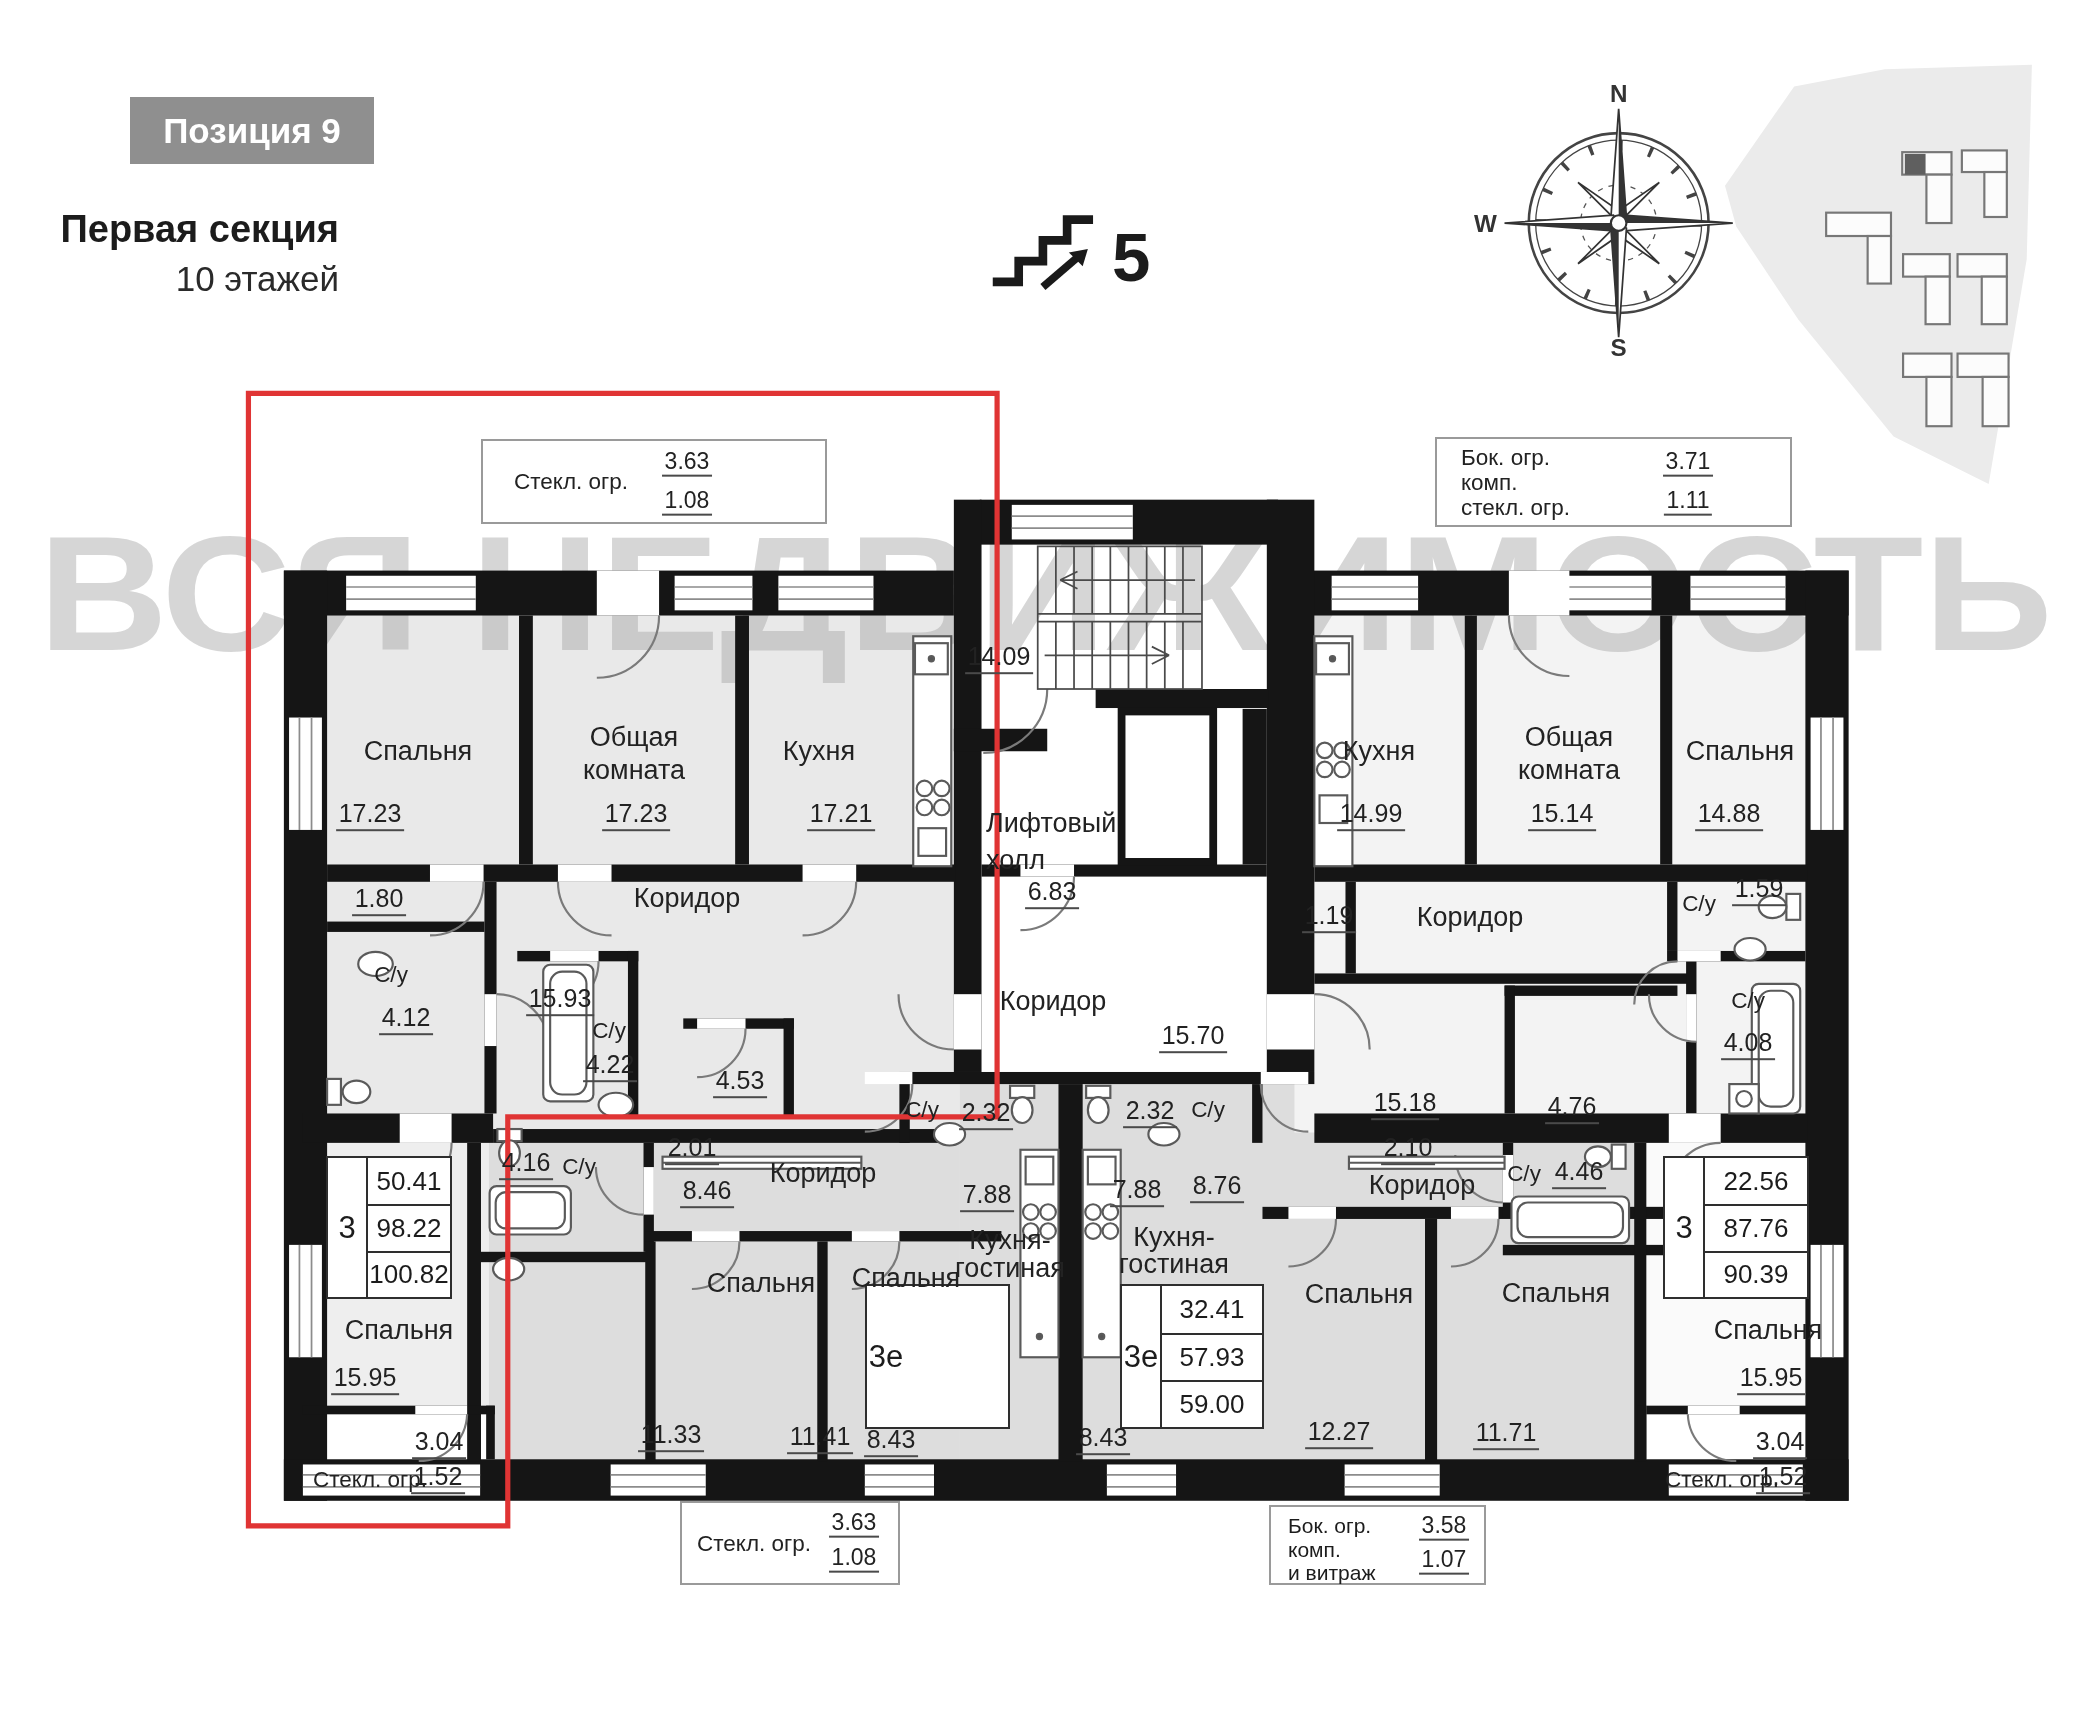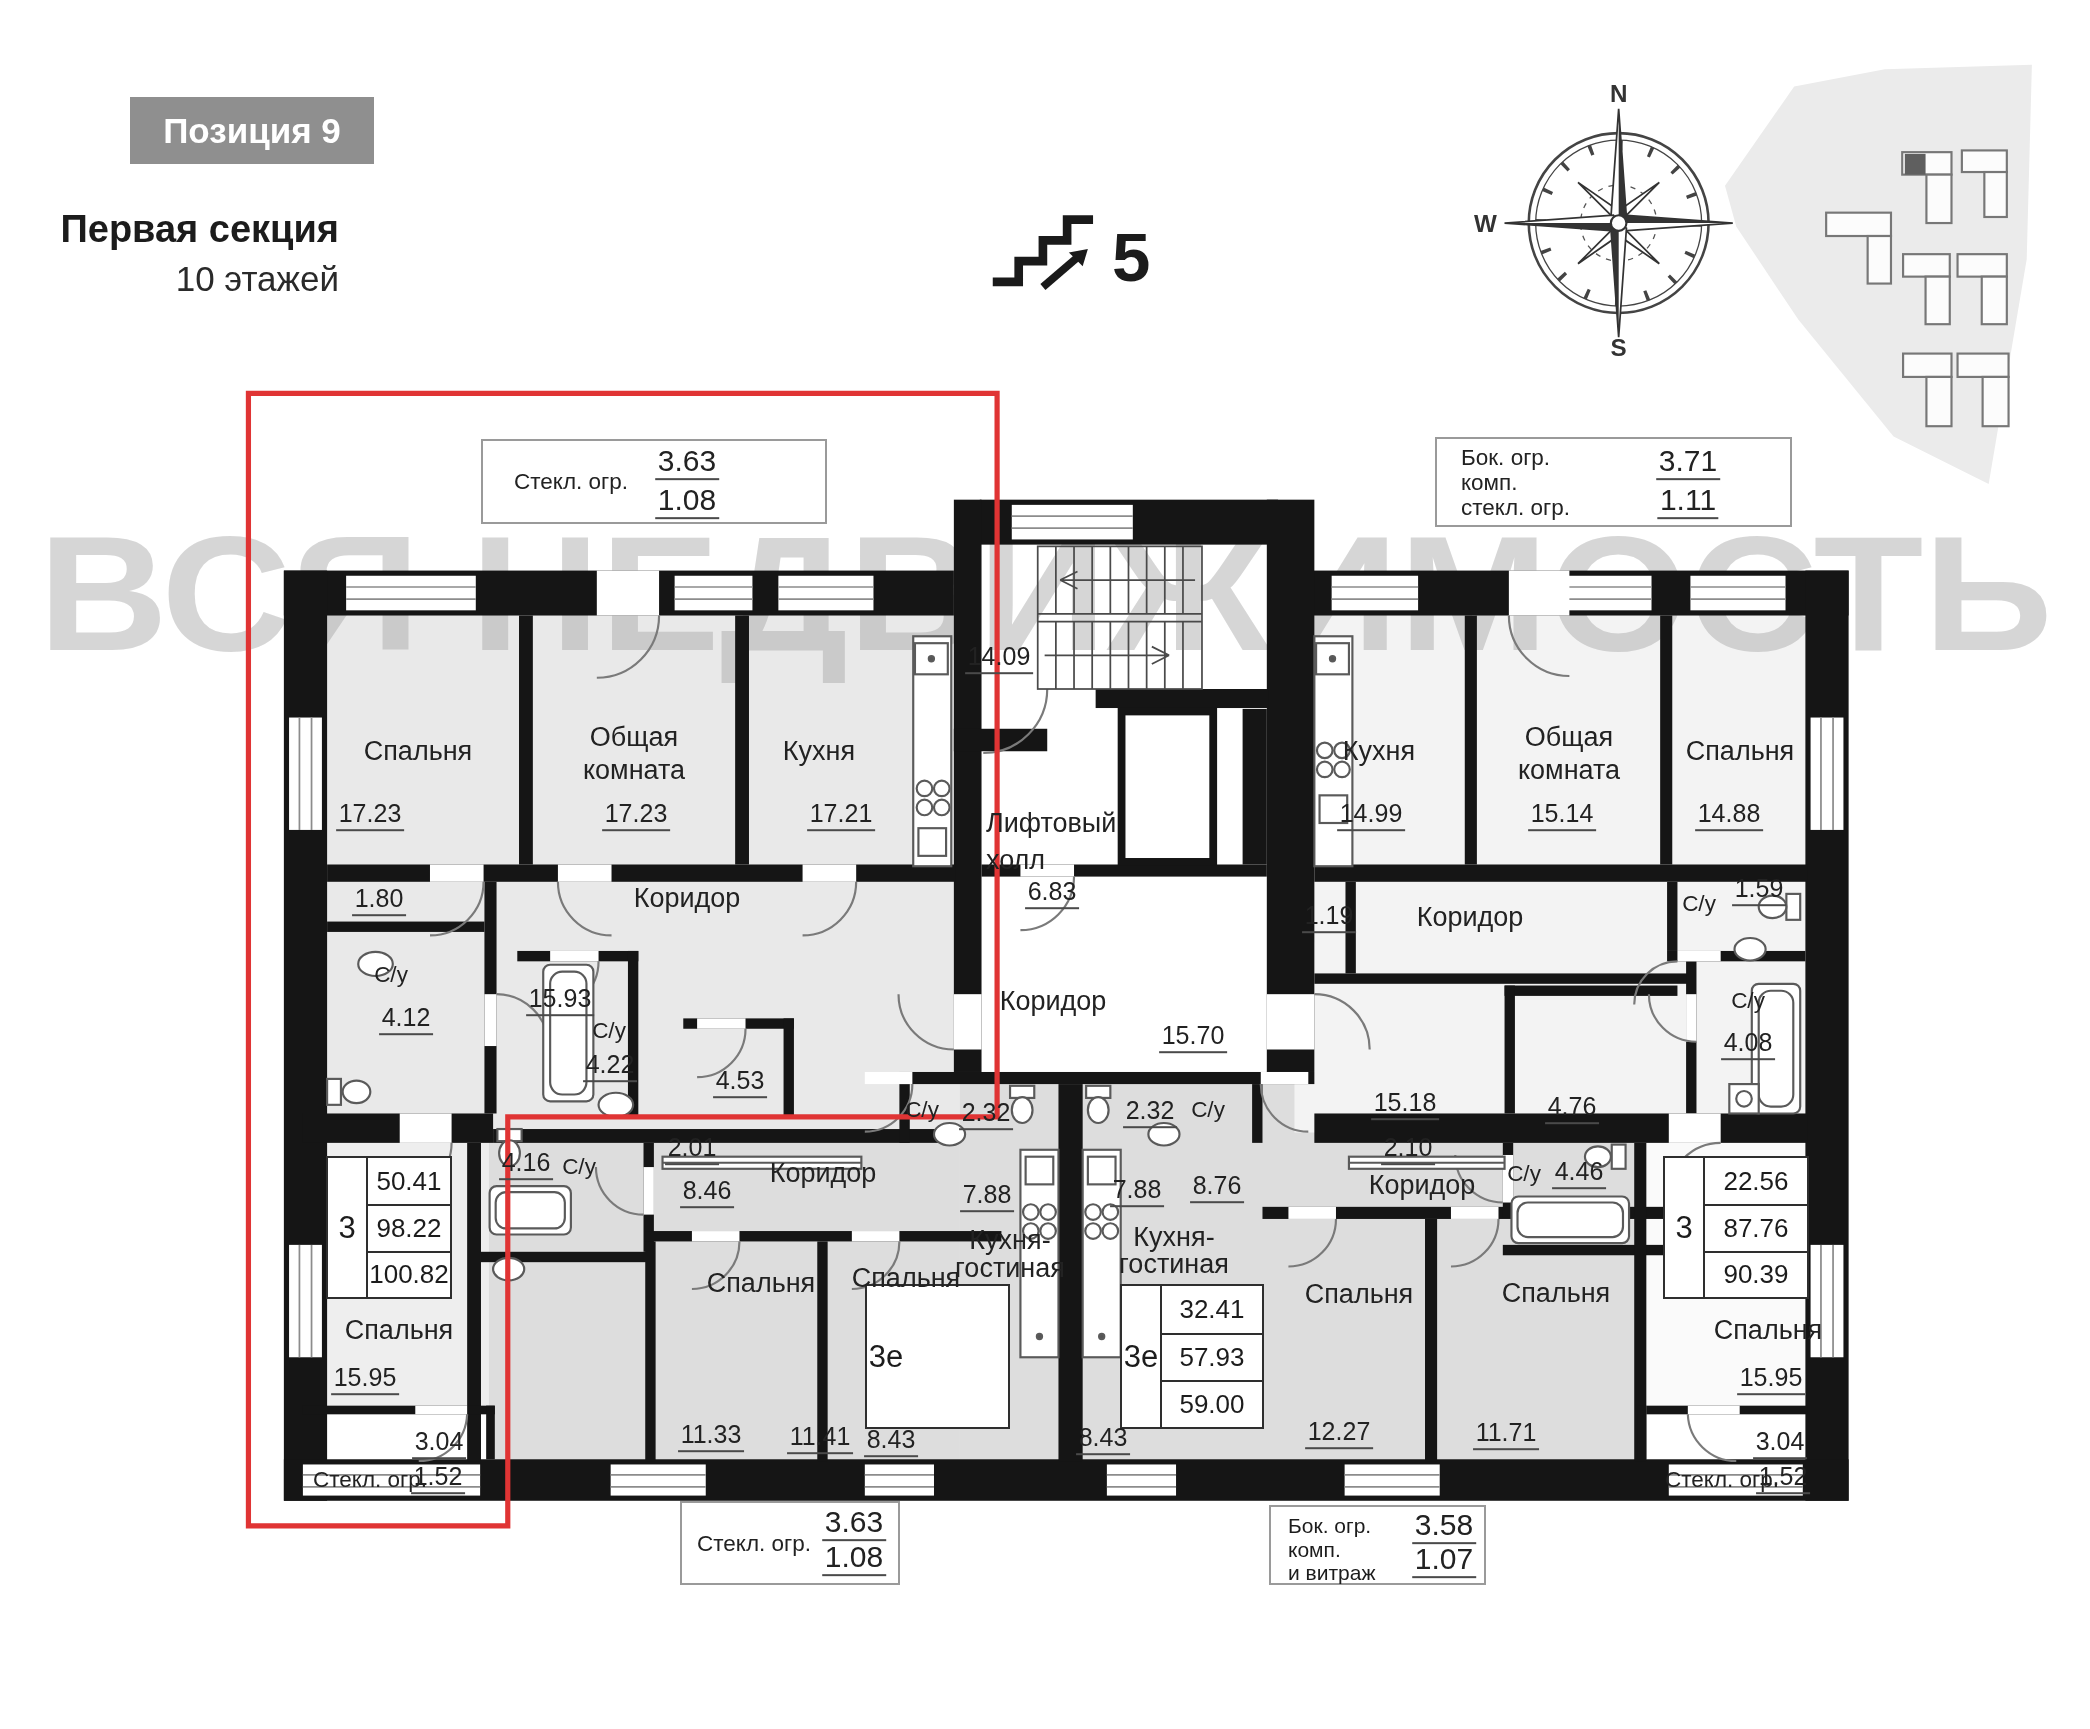--- a/index.html
+++ b/index.html
@@ -16,21 +16,21 @@
   .title{position:absolute;left:52px;top:208px;width:287px;text-align:right;font-weight:bold;font-size:38px;z-index:30}
   .subtitle{position:absolute;left:52px;top:259px;width:287px;text-align:right;font-size:35px;color:#2a2a2a;z-index:30}
   .floor5{position:absolute;left:1112px;top:218px;font-size:69px;font-weight:bold;z-index:30}
   .bbox{position:absolute;border:2.6px solid #9a9a9a;background:#fff;z-index:5}
   .spec{position:absolute;display:grid;grid-template-columns:38px 1fr;background:#fff;
         border:2.6px solid #2e2e2e;z-index:25}
   .spec .rooms{display:flex;align-items:center;justify-content:center;font-size:31px}
   .spec .rcol{display:grid;grid-template-rows:1fr 1fr 1fr;border-left:2.6px solid #2e2e2e}
   .spec .cell{display:flex;align-items:center;justify-content:center;font-size:26px}
   .spec .cell+.cell{border-top:2.6px solid #2e2e2e}
-  .frac{font-size:30px;border-bottom:2.6px solid #4a4a4a;padding:0 2.6px 1.7px;color:#222}
+  .frac{font-size:23px;border-bottom:2.6px solid #4a4a4a;padding:0 2.6px 1.7px;color:#222}
 </style>
 </head>
 <body>
 
 <div class="canvas">
 
 <svg class="plan" width="2091" height="1729" viewBox="0 0 2418 2000">
 
   <g>
     <rect x="350" y="680" width="760" height="630" fill="#e9e9e9"></rect>
@@ -420,21 +420,21 @@
 <span class="lbl ar" style="left:438px;top:1479px">1.52</span>
 
 <span class="lbl ar" style="left:526px;top:1165px">4.16</span>
 <span class="lbl sm" style="left:579px;top:1167px">С/у</span>
 <span class="lbl ar" style="left:692px;top:1150px">2.01</span>
 <span class="lbl rn" style="left:823px;top:1173px">Коридор</span>
 <span class="lbl ar" style="left:707px;top:1193px">8.46</span>
 <span class="lbl sm" style="left:922px;top:1110px">С/у</span>
 <span class="lbl ar" style="left:986px;top:1115px">2.32</span>
 <span class="lbl rn" style="left:761px;top:1283px">Спальня</span>
-<span class="lbl ar" style="left:711px;top:1437px">11.33</span>
+<span class="lbl ar" style="left:671px;top:1437px">11.33</span>
 <span class="lbl rn" style="left:906px;top:1278px">Спальня</span>
 <span class="lbl ar" style="left:820px;top:1439px">11.41</span>
 <span class="lbl ar" style="left:987px;top:1197px">7.88</span>
 <span class="lbl rn" style="left:1010px;top:1240px">Кухня-</span>
 <span class="lbl rn" style="left:1010px;top:1268px">гостиная</span>
 <span class="lbl ar" style="left:891px;top:1442px">8.43</span>
 
 <div class="spec" style="left:326px;top:1156px;width:122px;height:139px">
   <div class="rooms">3</div>
   <div class="rcol">

